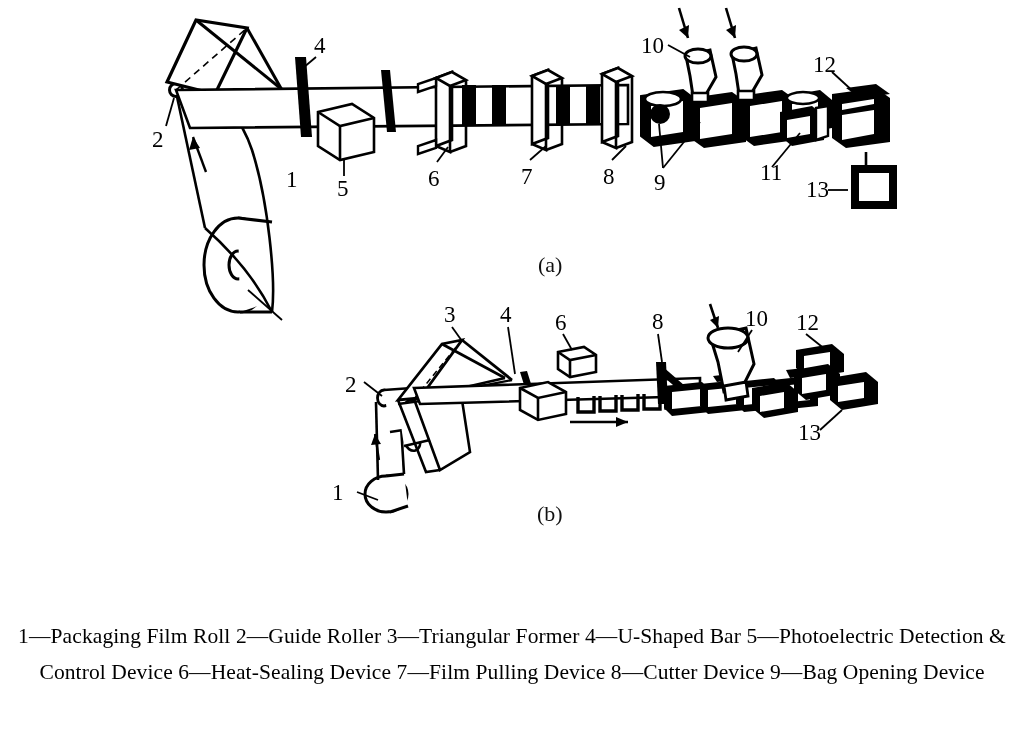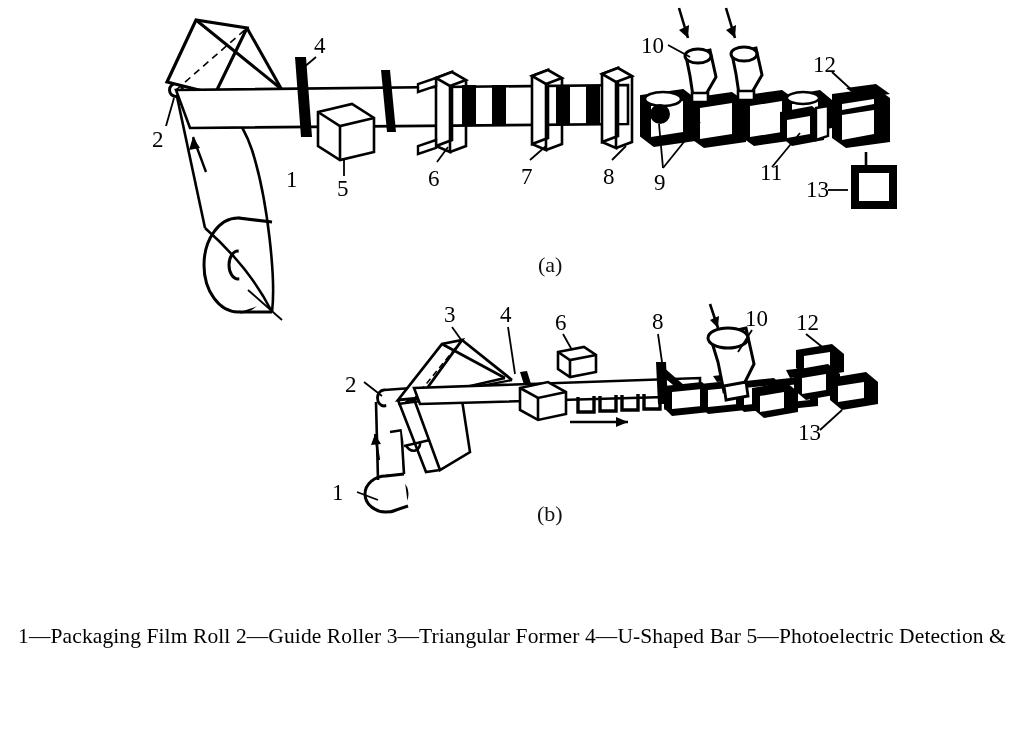--- a/index.html
+++ b/index.html
@@ -376,15 +376,16 @@
       <text class="lbl" x="745" y="326">10</text>
       <text class="lbl" x="796" y="330">12</text>
       <text class="lbl" x="798" y="440">13</text>
 
       <text class="sublbl" x="537" y="521">(b)</text>
     </g>
   </svg>
 
   <div class="caption-block">
     <div class="caption-line">1—Packaging Film Roll  2—Guide Roller  3—Triangular Former  4—U-Shaped Bar  5—Photoelectric Detection &amp;</div>
+    <div class="caption-line">Control Device  6—Heat-Sealing Device  7—Film Pulling Device  8—Cutter Device  9—Bag Opening Device</div>
   </div>
 
 </div>
 
 </body></html>

